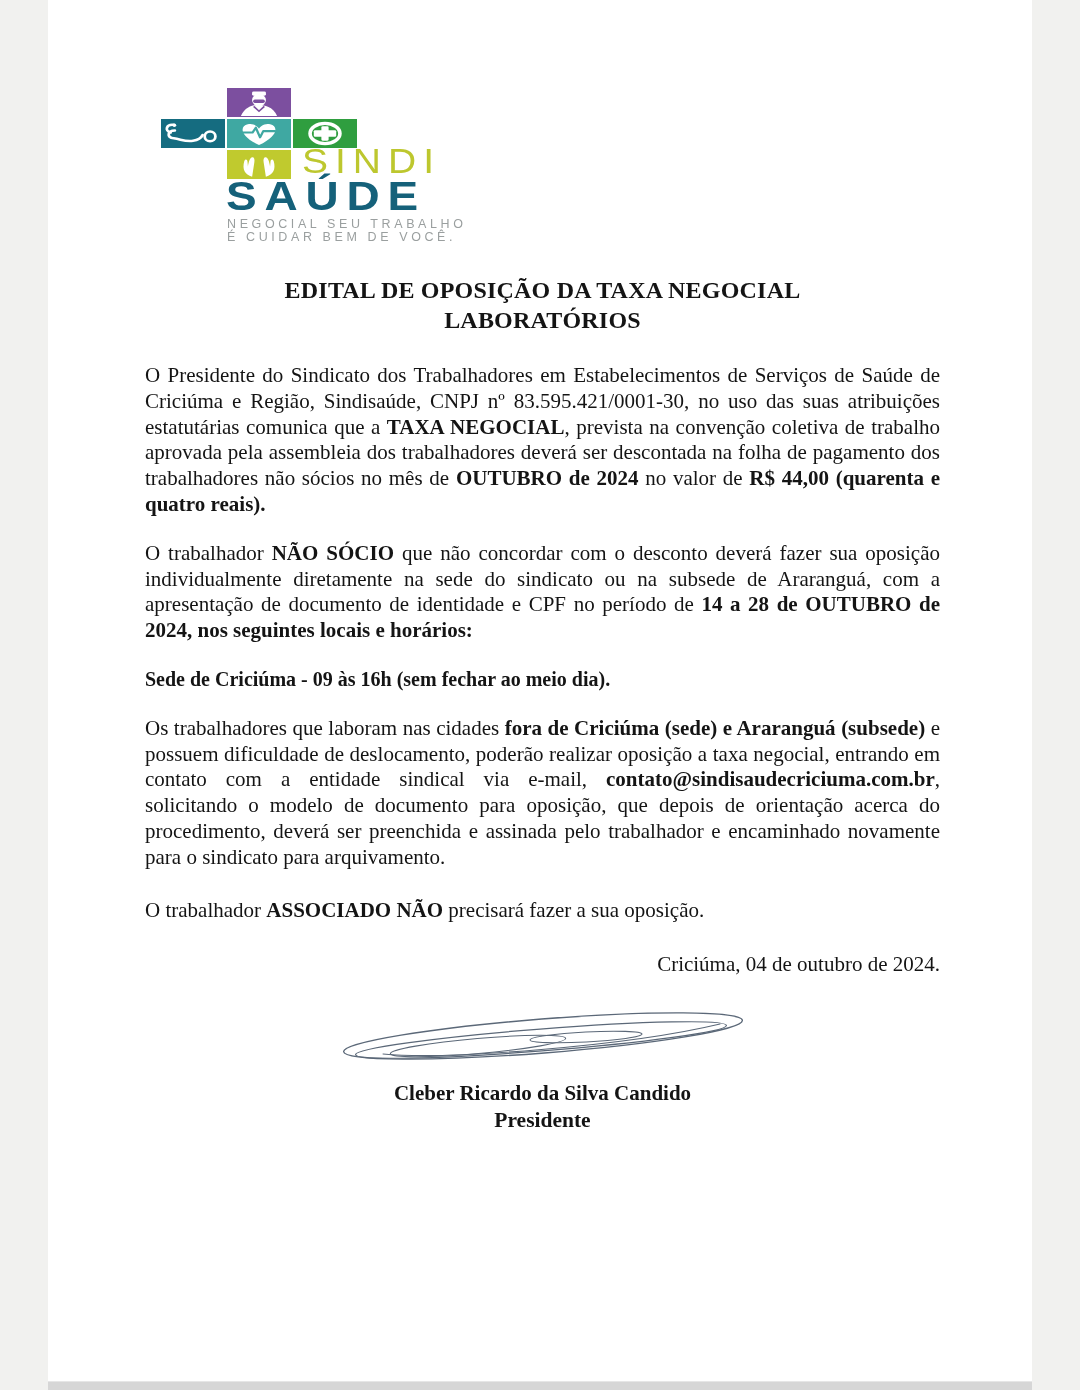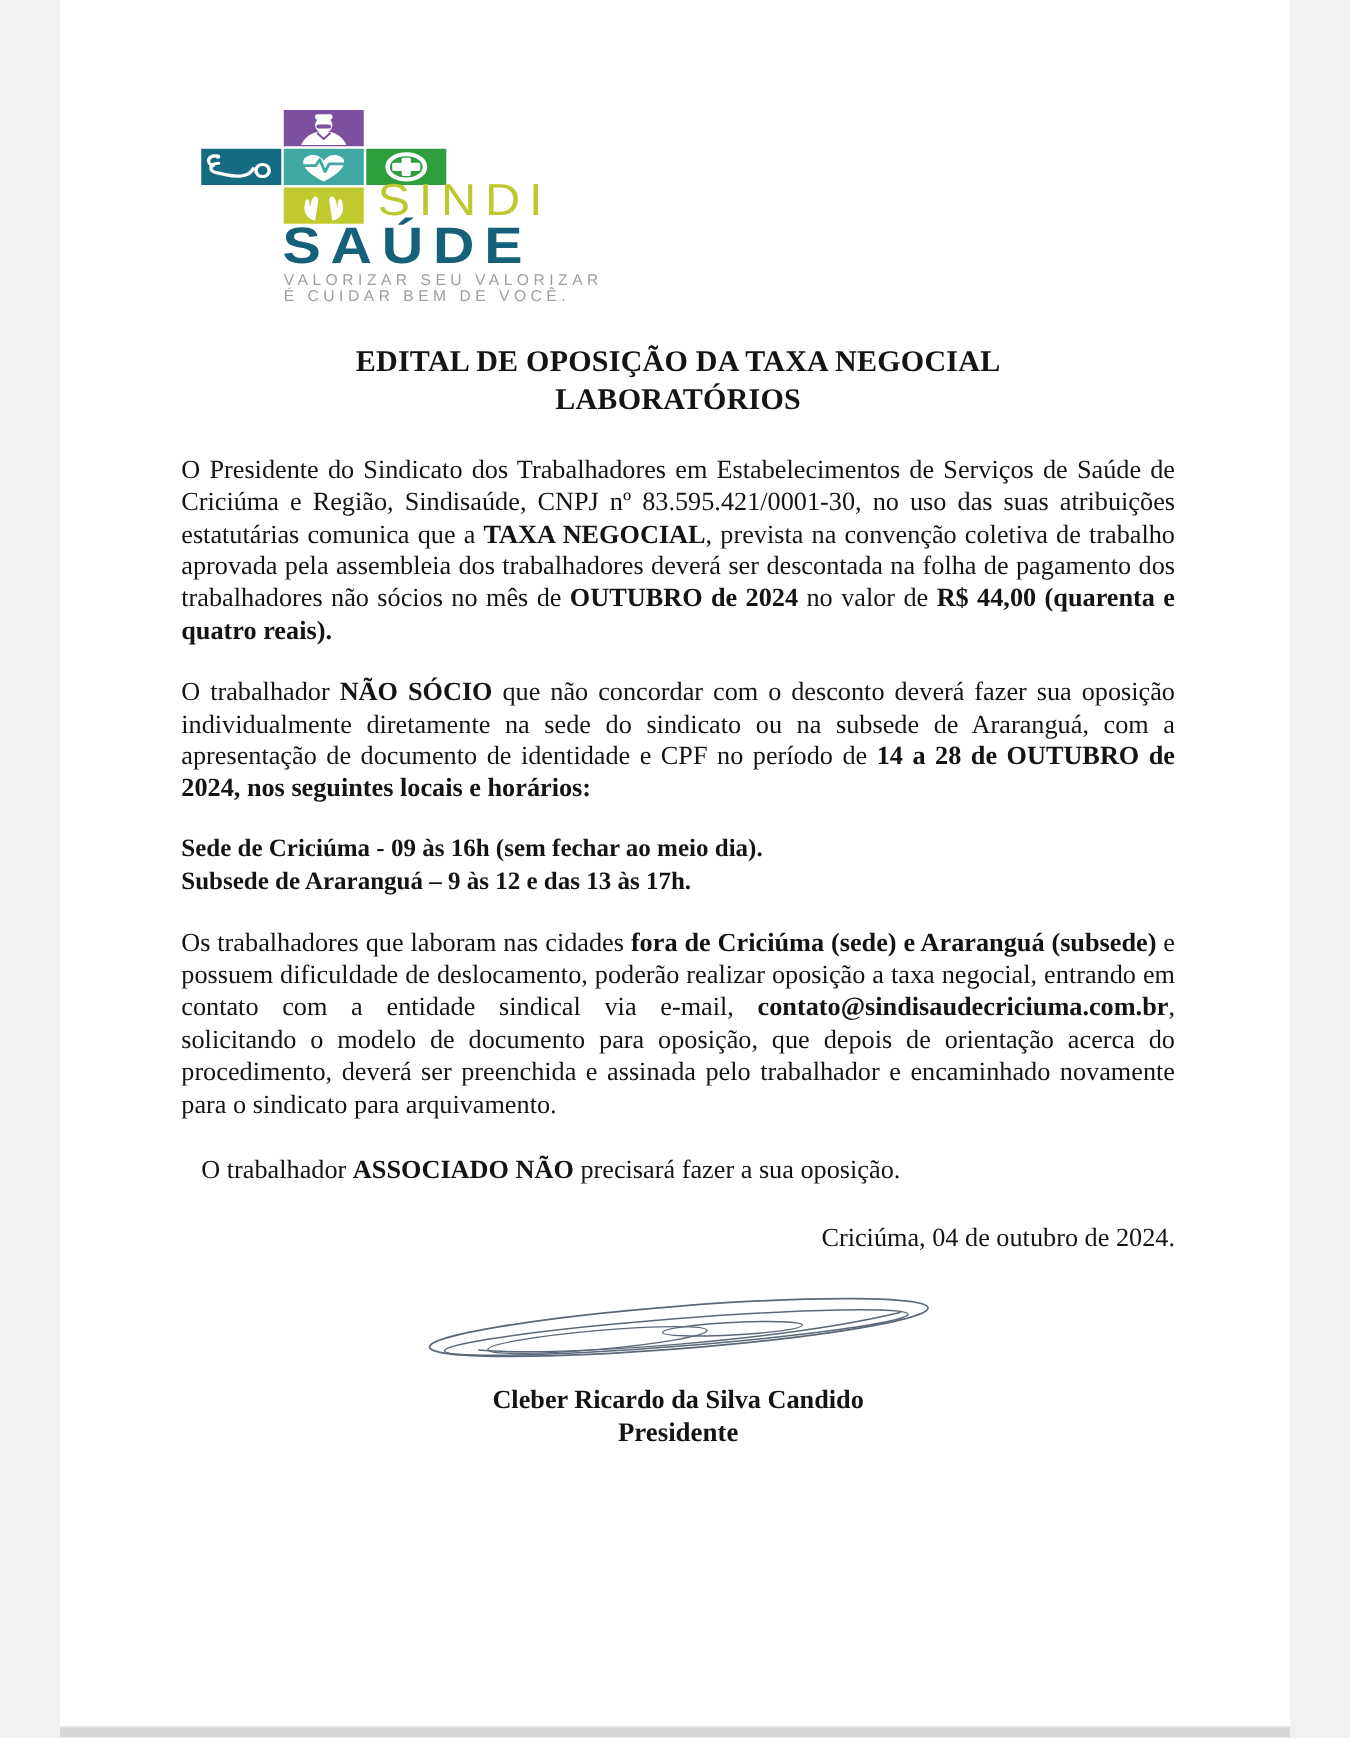--- a/index.html
+++ b/index.html
@@ -52,21 +52,21 @@
     font-size:24px; line-height:30px; font-weight:700; text-align:center;
     margin:0 0 28px 0; letter-spacing:0.2px;font-family:Liberation Serif, serif;
   }
   p.body-par {
     font-size:21px; line-height:25.8px; text-align:justify;
     margin:0 0 23px 0;
   }
   p.schedule { font-size:20px; line-height:25.8px; font-weight:700; text-align:left; margin:0 0 23px 0; }
   p.par-left { text-align:left; }
   p.gap-large { margin-bottom:27px; }
-  p.gap-p5 { margin-bottom:29px;margin-left:16px; }
+  p.gap-p5 { margin-bottom:29px; }
   p.date-line { font-size:21px; line-height:25.8px; text-align:right; margin:0; }
   .signature-wrap { text-align:center; margin-top:16px; height:84px; }
   .sig-name { font-size:21px; line-height:27px; font-weight:700; text-align:center; margin-top:2px; }
   .sig-role { font-size:21.5px; line-height:27px; font-weight:700; text-align:center; }
 </style>
 </head>
 <body>
 
 <div class="stage">
   <div class="paper">
@@ -105,37 +105,36 @@
       <div class="tile tile-hands" style="background:#c0ca2e">
         <svg viewBox="0 0 60 30" preserveAspectRatio="none">
           <g fill="#fff">
             <path d="M25 27 C18 26 14.5 21 15.5 12 C15.8 9.5 18 9.5 18.5 12 L19.6 17 C19.6 11 20.6 7.5 22.2 7 C24 6.5 25 8.5 25 12 Z" transform="rotate(8 20 17)"></path>
             <path d="M35 27 C42 26 45.5 21 44.5 12 C44.2 9.5 42 9.5 41.5 12 L40.4 17 C40.4 11 39.4 7.5 37.8 7 C36 6.5 35 8.5 35 12 Z" transform="rotate(-8 40 17)"></path>
           </g>
         </svg>
       </div>
       <div class="logo-sindi" style="color:#bdc72e">SINDI</div>
       <div class="logo-saude" style="color:#15617a">SAÚDE</div>
-      <div class="logo-tag logo-tag1" style="color:#9a9f9f">VALORIZAR SEU VALORIZAR</div>
+      <div class="logo-tag logo-tag1" style="color:#9a9f9f">NEGOCIAL SEU TRABALHO</div>
       <div class="logo-tag logo-tag2" style="color:#9a9f9f">É CUIDAR BEM DE VOCÊ.</div>
     </div>
 
     <div class="content">
       <h1 class="doc-title">
         <span>EDITAL DE OPOSIÇÃO DA TAXA NEGOCIAL</span><br>
         <span>LABORATÓRIOS</span>
       </h1>
 
       <p class="body-par">O Presidente do Sindicato dos Trabalhadores em Estabelecimentos de Serviços de Saúde de Criciúma e Região, Sindisaúde, CNPJ nº 83.595.421/0001-30, no uso das suas atribuições estatutárias comunica que a <b>TAXA NEGOCIAL</b>, prevista na convenção coletiva de trabalho aprovada pela assembleia dos trabalhadores deverá ser descontada na folha de pagamento dos trabalhadores não sócios no mês de <b>OUTUBRO de 2024</b> no valor de <b>R$ 44,00 (quarenta e quatro reais).</b></p>
 
       <p class="body-par">O trabalhador <b>NÃO SÓCIO</b> que não concordar com o desconto deverá fazer sua oposição individualmente diretamente na sede do sindicato ou na subsede de Araranguá, com a apresentação de documento de identidade e CPF no período de <b>14 a 28 de OUTUBRO de 2024, nos seguintes locais e horários:</b></p>
 
       <p class="schedule">
         <span>Sede de Criciúma - 09 às 16h (sem fechar ao meio dia).</span><br>
-        <span>Subsede de Araranguá – 9 às 12 e das 13 às 17h.</span>
       </p>
 
       <p class="body-par gap-large">Os trabalhadores que laboram nas cidades <b>fora de Criciúma (sede) e Araranguá (subsede)</b> e possuem dificuldade de deslocamento, poderão realizar oposição a taxa negocial, entrando em contato com a entidade sindical via e-mail, <b>contato@sindisaudecriciuma.com.br</b>, solicitando o modelo de documento para oposição, que depois de orientação acerca do procedimento, deverá ser preenchida e assinada pelo trabalhador e encaminhado novamente para o sindicato para arquivamento.</p>
 
       <p class="body-par par-left gap-p5">O trabalhador <b>ASSOCIADO NÃO</b> precisará fazer a sua oposição.</p>
 
       <p class="date-line">Criciúma, 04 de outubro de 2024.</p>
 
       <div class="signature-wrap">
         <svg width="430" height="82" viewBox="0 0 430 82">

